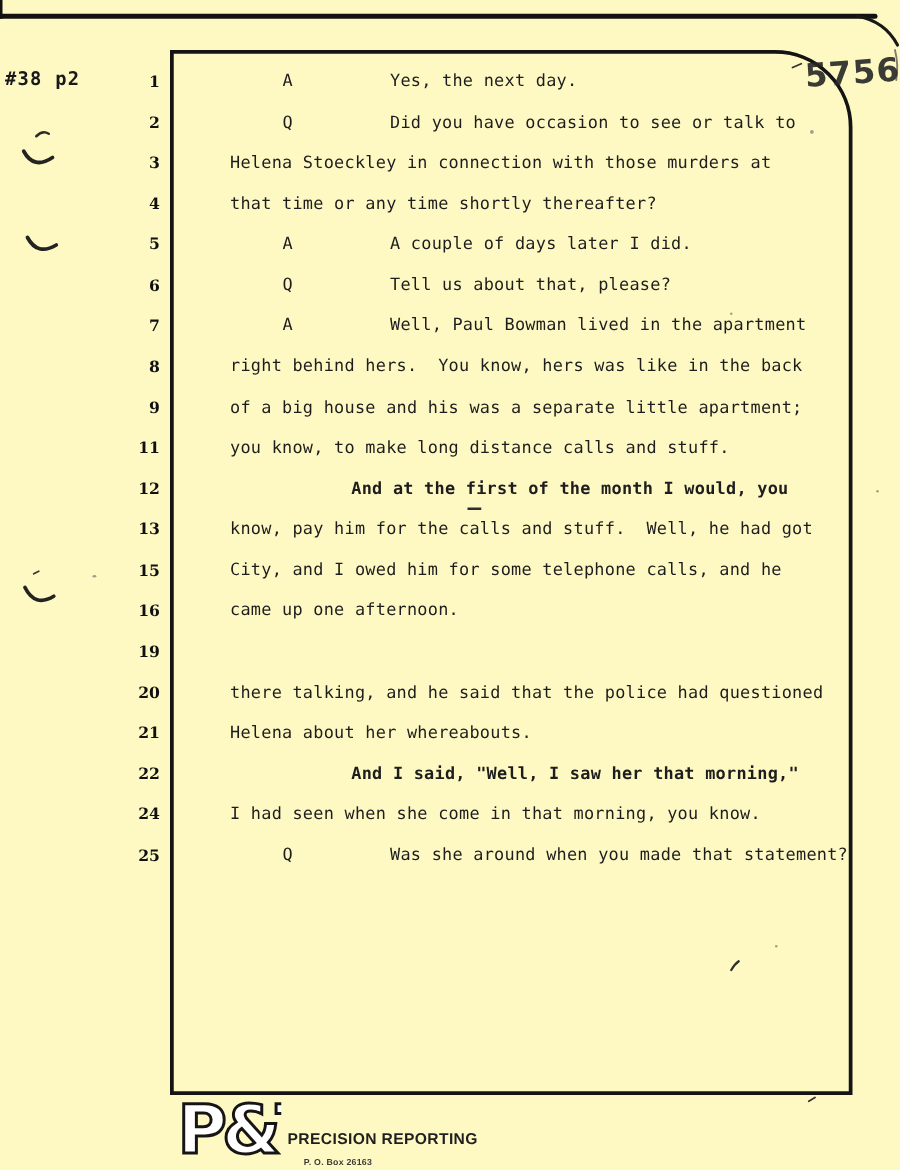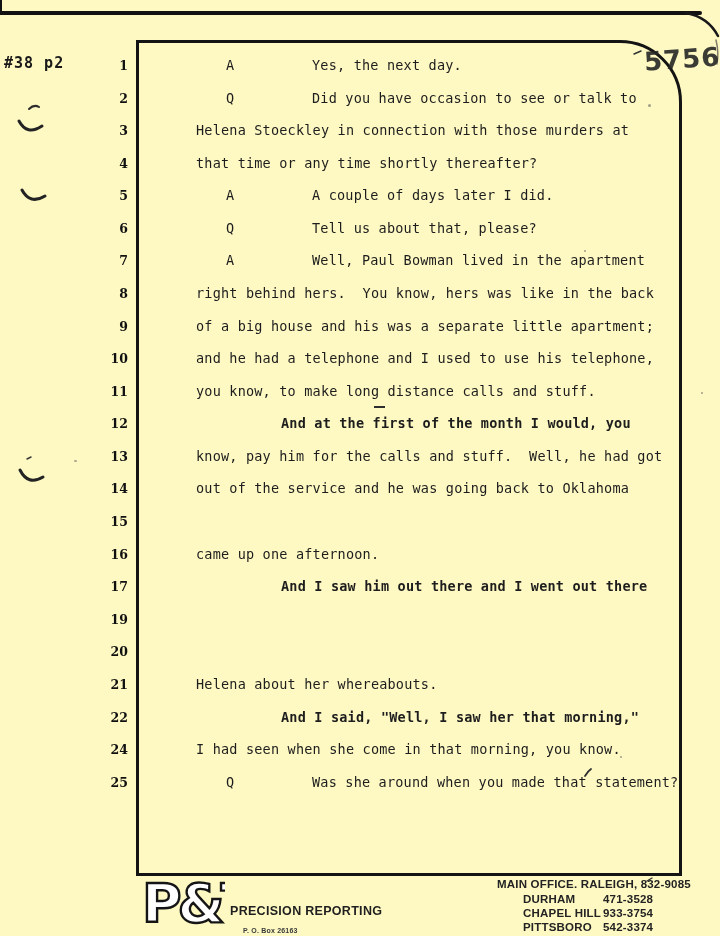--- a/index.html
+++ b/index.html
@@ -31,21 +31,21 @@
   }
   
   .t-body{position:absolute;left:0;top:48.7px;width:720px;}
   .t-row{position:relative;height:32.58px;}
   .t-num{
     position:absolute;left:94px;width:34px;text-align:right;
     top:50%;transform:translateY(-50%);
     font:bold 12.5px "DejaVu Serif", serif;color:#101010;
   }
   .t-text{
-    position:absolute;left:196px;top:50%;transform:translateY(-50%);
+    position:absolute;left:184px;top:50%;transform:translateY(-50%);
     font:13.5px "DejaVu Sans Mono", monospace;letter-spacing:.2px;
     color:#1d1d1d;white-space:pre;
   }
   .t-text.para{left:281px;font-weight:bold;}
   .t-text.speaker{left:226px;}
   .spk{display:inline-block;width:86px;}
   
   .pen-marks{position:absolute;left:0;top:0;width:720px;height:936px;pointer-events:none;}
   .speck{position:absolute;background:#555;border-radius:50%;opacity:.55;}
   .underline-mark{position:absolute;left:374px;top:406px;width:11px;height:2px;background:#2e2e2e;}
@@ -118,55 +118,45 @@
       </div>
       <div class="t-row">
         <span class="t-num">8</span>
         <span class="t-text left">right behind hers.  You know, hers was like in the back</span>
       </div>
       <div class="t-row">
         <span class="t-num">9</span>
         <span class="t-text left">of a big house and his was a separate little apartment;</span>
       </div>
       <div class="t-row">
-        <span class="t-num">10</span>
-        <span class="t-text left">and he had a telephone and I used to use his telephone,</span>
-      </div>
-      <div class="t-row">
         <span class="t-num">11</span>
         <span class="t-text left">you know, to make long distance calls and stuff.</span>
       </div>
       <div class="t-row">
         <span class="t-num">12</span>
         <span class="t-text para">And at the first of the month I would, you</span>
       </div>
       <div class="t-row">
         <span class="t-num">13</span>
         <span class="t-text left">know, pay him for the calls and stuff.  Well, he had got</span>
       </div>
       <div class="t-row">
-        <span class="t-num">14</span>
-        <span class="t-text left">out of the service and he was going back to Oklahoma</span>
-      </div>
-      <div class="t-row">
         <span class="t-num">15</span>
+        <span class="t-text left">City, and I owed him for some telephone calls, and he</span>
       </div>
       <div class="t-row">
         <span class="t-num">16</span>
         <span class="t-text left">came up one afternoon.</span>
       </div>
       <div class="t-row">
-        <span class="t-num">17</span>
-        <span class="t-text para">And I saw him out there and I went out there</span>
-      </div>
-      <div class="t-row">
         <span class="t-num">19</span>
       </div>
       <div class="t-row">
         <span class="t-num">20</span>
+        <span class="t-text left">there talking, and he said that the police had questioned</span>
       </div>
       <div class="t-row">
         <span class="t-num">21</span>
         <span class="t-text left">Helena about her whereabouts.</span>
       </div>
       <div class="t-row">
         <span class="t-num">22</span>
         <span class="t-text para">And I said, "Well, I saw her that morning,"</span>
       </div>
       <div class="t-row">
@@ -203,31 +193,14 @@
   <div class="company">
     <div>PRECISION REPORTING</div>
     
   </div>
 
   <div class="pobox">
     <div>P. O. Box 26163</div>
     
   </div>
 
-  <div class="contact">
-    <div class="main">MAIN OFFICE. RALEIGH, 832-9085</div>
-    <div class="offices">
-      <div class="office-row">
-        <span class="office-city">DURHAM</span>
-        <span class="office-phone">471-3528</span>
-      </div>
-      <div class="office-row">
-        <span class="office-city">CHAPEL HILL</span>
-        <span class="office-phone">933-3754</span>
-      </div>
-      <div class="office-row">
-        <span class="office-city">PITTSBORO</span>
-        <span class="office-phone">542-3374</span>
-      </div>
-    </div>
-  </div>
 
 </div>
 
 </body></html>

